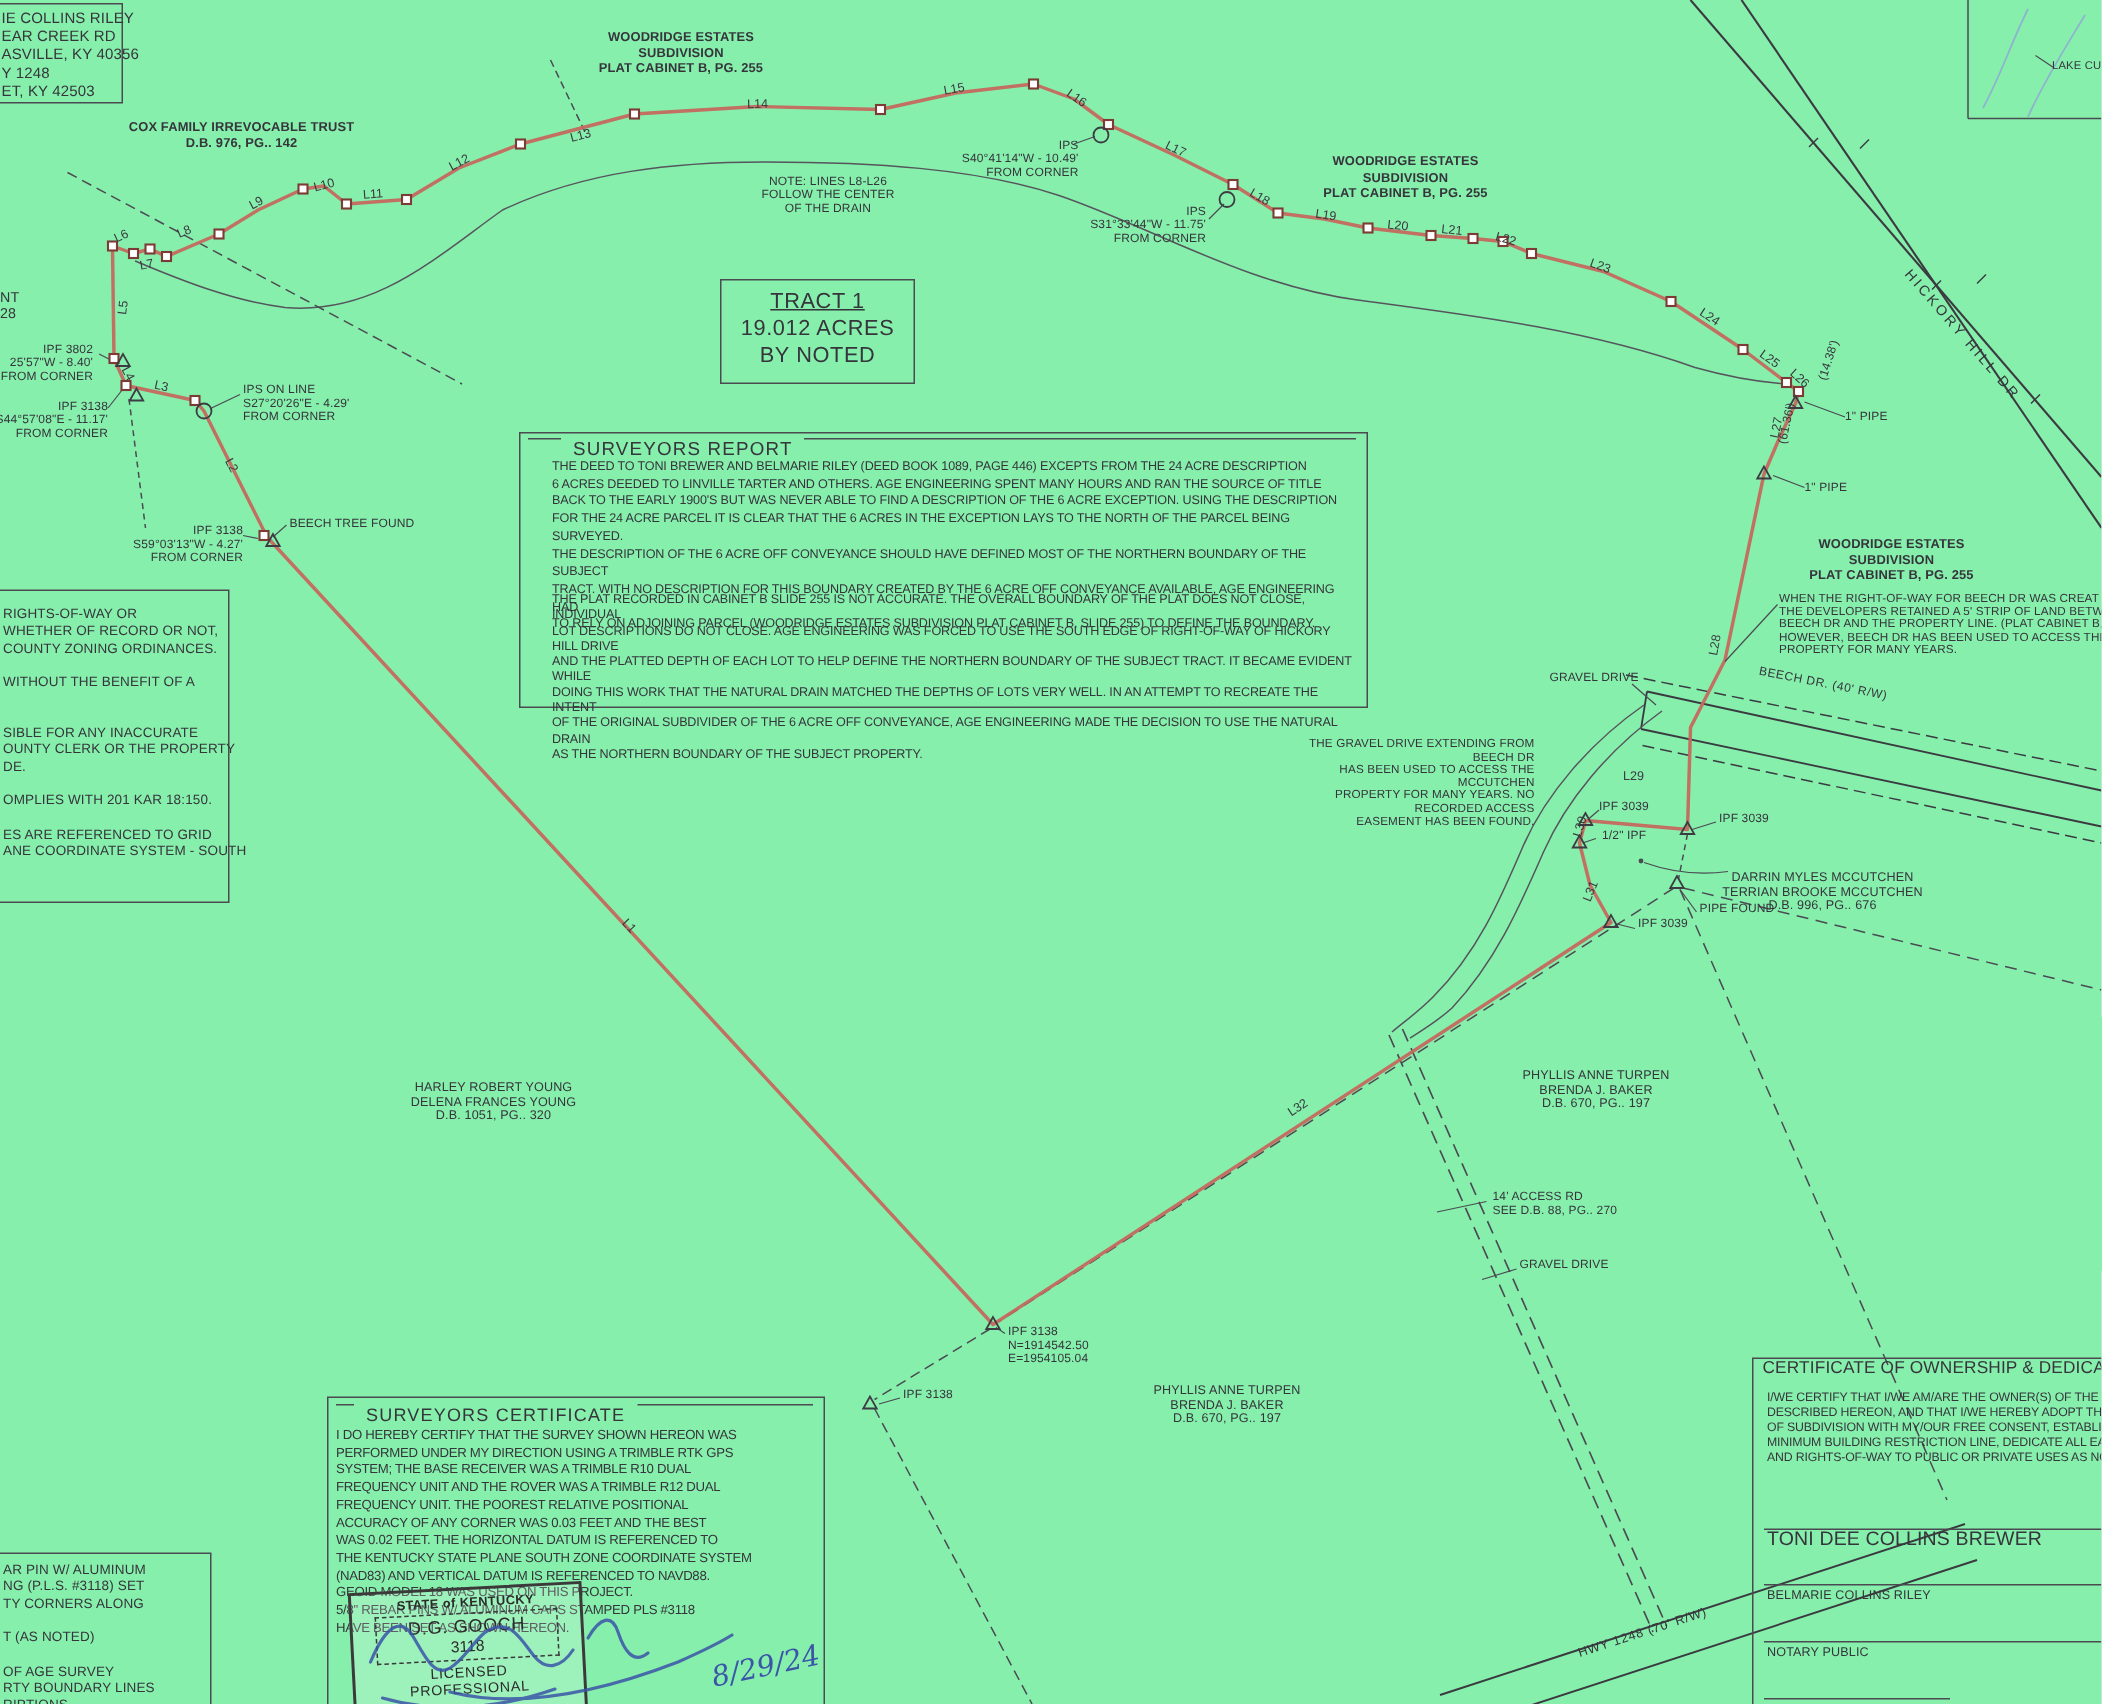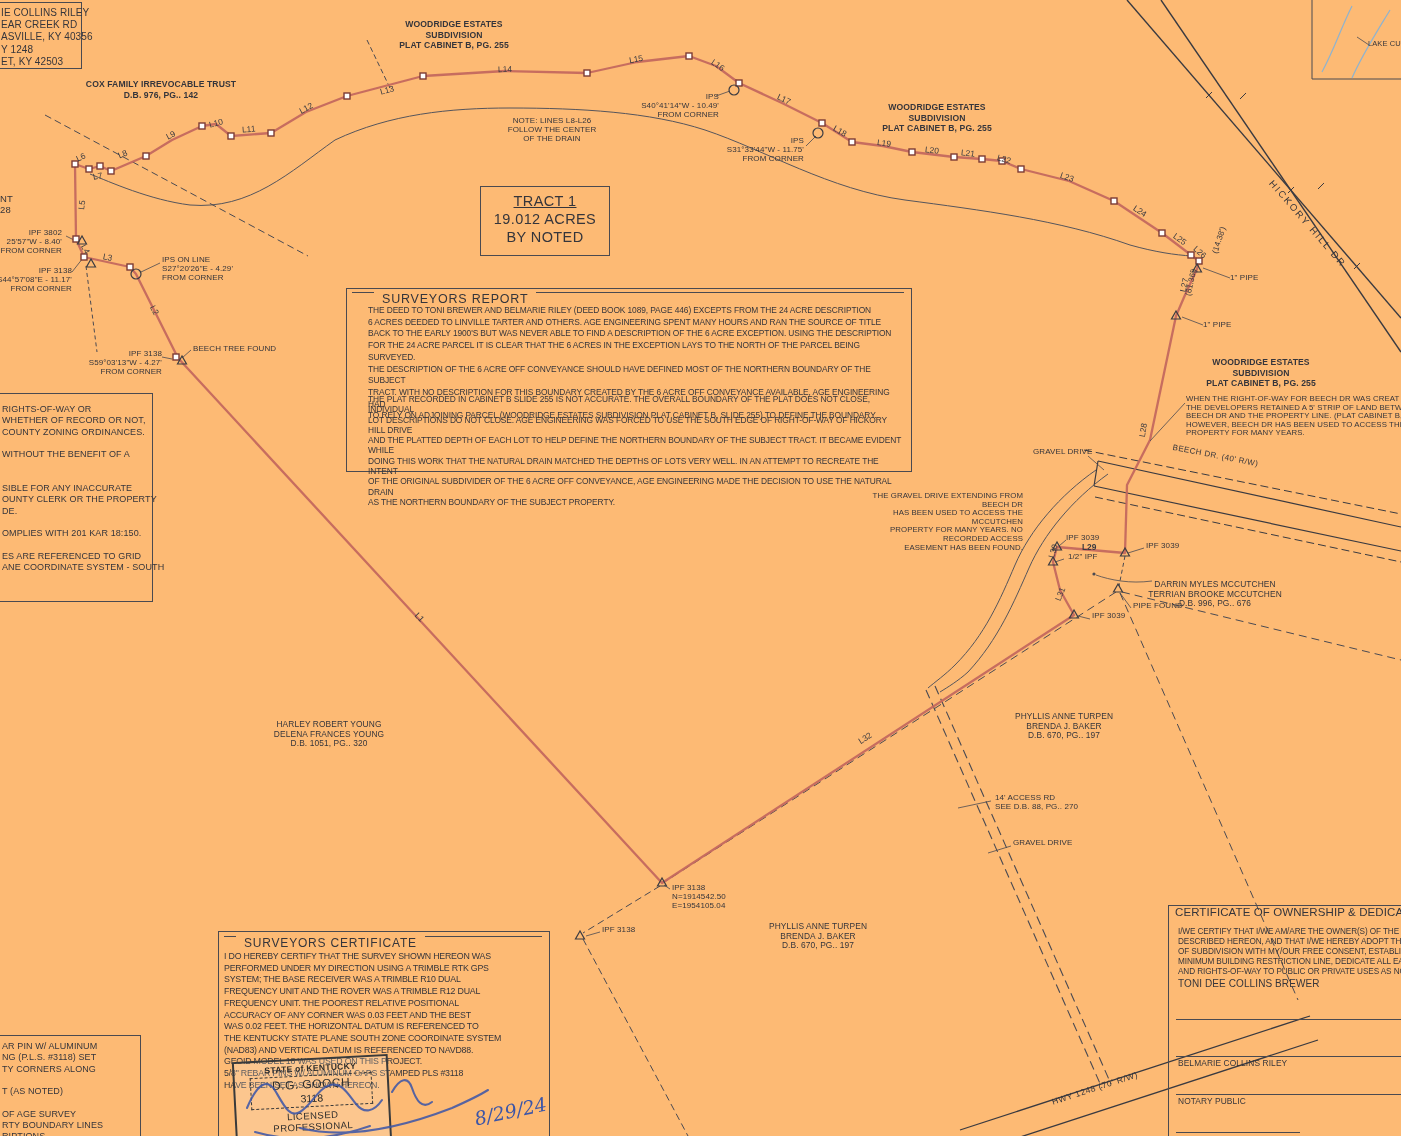--- a/index.html
+++ b/index.html
@@ -1,16 +1,16 @@
 <!DOCTYPE html>
 <html><head>
 <meta charset="utf-8">
 <style>
   html,body{margin:0;padding:0;background:#e8e8e8;}
-  .canvas{position:relative;width:1401px;height:1136px;background:#fdba74;overflow:hidden;
+  .canvas{position:relative;width:1401px;height:1136px;background:#86efac;overflow:hidden;
           font-family:"Liberation Sans",sans-serif;color:#35353b;}
   svg{position:absolute;left:0;top:0;}
   #linework{z-index:0;}
   #signature{z-index:3;}
   .ann{position:absolute;font-size:8px;line-height:8.8px;white-space:pre-line;color:#35353b;letter-spacing:.1px;z-index:1;}
   .c{text-align:center;}
   .r{text-align:right;}
   .md{font-size:8.6px;line-height:10.6px;font-weight:bold;}
   .own{font-size:8.4px;line-height:9.6px;margin-top:14px;}
   .ll{position:absolute;font-size:8.4px;color:#3a3a40;z-index:1;font-family:"Liberation Sans",sans-serif;}
@@ -352,21 +352,21 @@
   </div>
   <div class="date">8/29/24</div>
 
   <div class="ann" style="left:1175px;top:906px;font-size:11.5px;line-height:13px;white-space:nowrap;">CERTIFICATE OF OWNERSHIP &amp; DEDICATION</div>
   <div class="ann" style="left:1178px;top:927px;width:260px;font-size:8.2px;line-height:9.9px;letter-spacing:-0.1px;">I/WE CERTIFY THAT I/WE AM/ARE THE OWNER(S) OF THE PRO
 DESCRIBED HEREON, AND THAT I/WE HEREBY ADOPT THIS PL
 OF SUBDIVISION WITH MY/OUR FREE CONSENT, ESTABLISH T
 MINIMUM BUILDING RESTRICTION LINE, DEDICATE ALL EASEM
 AND RIGHTS-OF-WAY TO PUBLIC OR PRIVATE USES AS NOTED</div>
   <div class="rule" style="left:1176px;top:1019px;width:225px;"></div>
-  <div class="ann" style="left:1178px;top:980px;font-size:10px;">TONI DEE COLLINS BREWER</div>
+  <div class="ann" style="left:1178px;top:1022px;font-size:13px;">TONI DEE COLLINS BREWER</div>
   <div class="rule" style="left:1176px;top:1056px;width:225px;"></div>
   <div class="ann" style="left:1178px;top:1059px;font-size:8.4px;">BELMARIE COLLINS RILEY</div>
   <div class="rule" style="left:1176px;top:1094px;width:225px;"></div>
   <div class="ann" style="left:1178px;top:1097px;font-size:8.4px;">NOTARY PUBLIC</div>
   <div class="rule" style="left:1176px;top:1132px;width:124px;"></div>
 
   <div class="ll" style="left:415px;top:612px;transform:rotate(47deg);">L1</div>
   <div class="ll" style="left:150px;top:305px;transform:rotate(62deg);">L2</div>
   <div class="ll" style="left:103px;top:252px;transform:rotate(12deg);">L3</div>
   <div class="ll" style="left:81px;top:244px;transform:rotate(62deg);">L4</div>
@@ -387,21 +387,21 @@
   <div class="ll" style="left:877px;top:138px;transform:rotate(8deg);">L19</div>
   <div class="ll" style="left:925px;top:145px;transform:rotate(6deg);">L20</div>
   <div class="ll" style="left:961px;top:148px;transform:rotate(6deg);">L21</div>
   <div class="ll" style="left:997px;top:154px;transform:rotate(16deg);">L22</div>
   <div class="ll" style="left:1060px;top:172px;transform:rotate(20deg);">L23</div>
   <div class="ll" style="left:1133px;top:206px;transform:rotate(33deg);">L24</div>
   <div class="ll" style="left:1173px;top:234px;transform:rotate(36deg);">L25</div>
   <div class="ll" style="left:1193px;top:247px;transform:rotate(42deg);">L26</div>
   <div class="ll" style="left:1177px;top:280px;transform:rotate(-78deg);">L27</div>
   <div class="ll" style="left:1136px;top:425px;transform:rotate(-80deg);">L28</div>
-  <div class="ll" style="left:1082px;top:542px;font-weight:bold;">L29</div>
+  <div class="ll" style="left:1082px;top:512px;">L29</div>
   <div class="ll" style="left:1046px;top:546px;transform:rotate(-73deg);">L30</div>
   <div class="ll" style="left:1053px;top:589px;transform:rotate(-68deg);">L31</div>
   <div class="ll" style="left:858px;top:733px;transform:rotate(-33deg);">L32</div>
 
   <svg id="signature" width="1401" height="1136" viewBox="0 0 1401 1136" style="pointer-events:none;">
     <g stroke="#3b55a8" stroke-width="2.1" fill="none" opacity="0.85" stroke-linecap="round">
       <path d="M 247,1108 C 258,1082 268,1078 276,1092 C 284,1106 290,1118 300,1112 C 312,1105 318,1088 330,1085 C 342,1082 348,1094 356,1104 C 364,1114 374,1112 382,1100"></path>
       <path d="M 300,1128 C 340,1138 390,1132 452,1108 C 470,1100 480,1095 488,1090"></path>
       <path d="M 255,1132 C 290,1142 330,1140 370,1126"></path>
       <path d="M 392,1092 C 400,1078 408,1076 412,1088 C 416,1100 422,1110 432,1102"></path>

